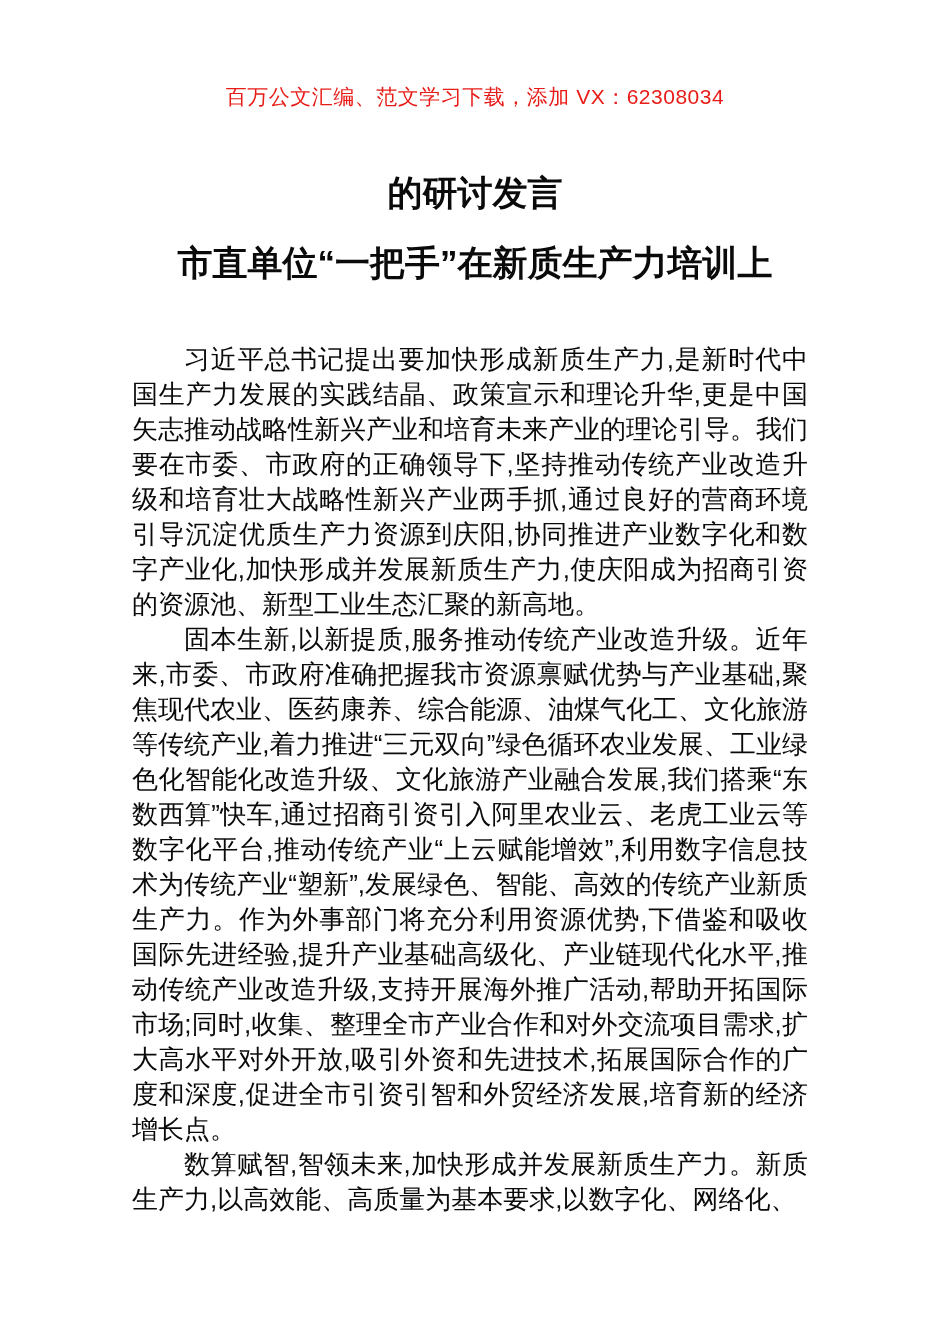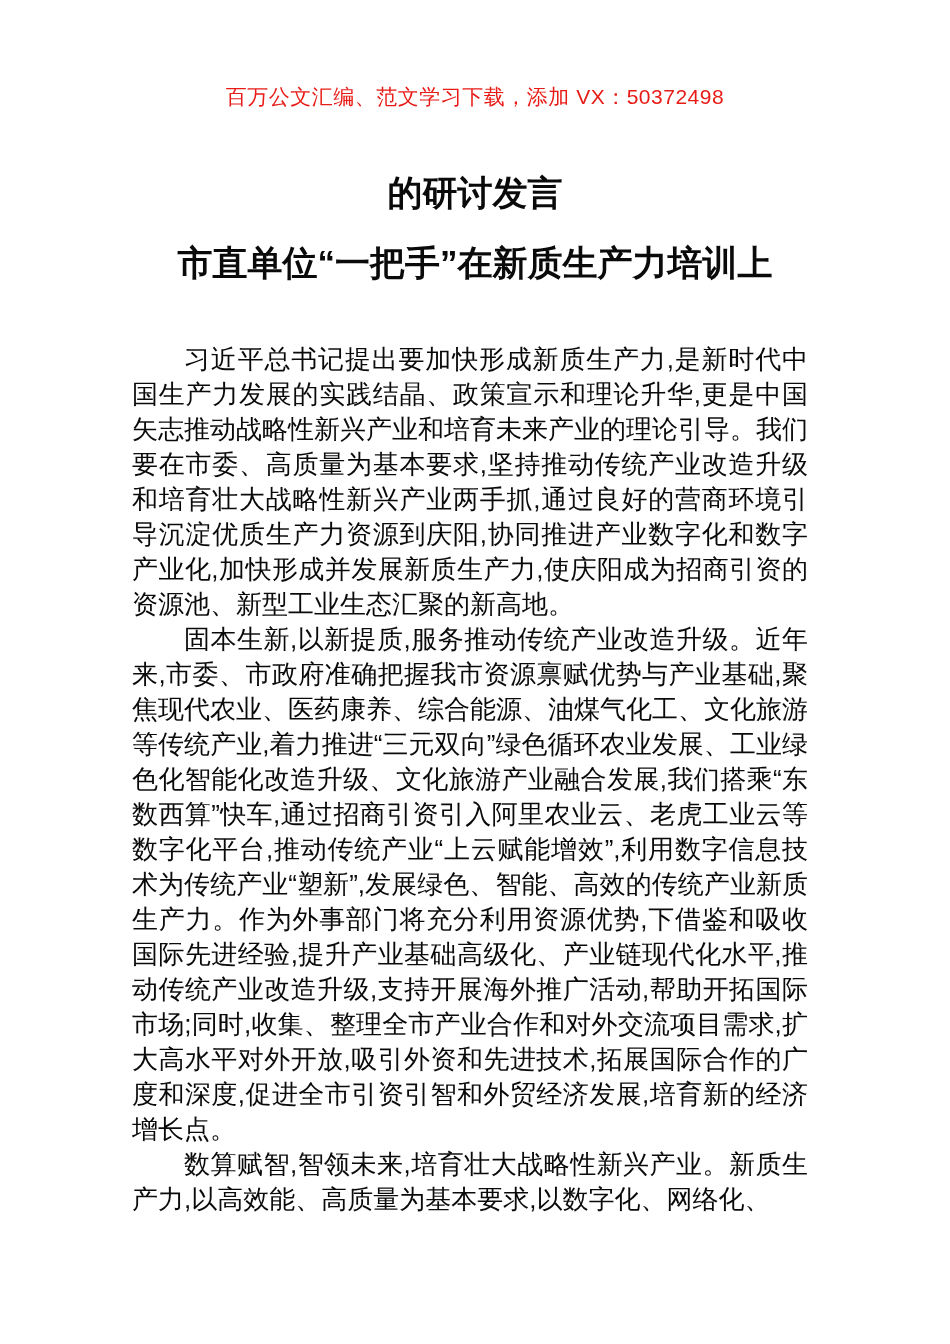--- a/index.html
+++ b/index.html
@@ -50,26 +50,26 @@
     margin: 0;
     padding: 0;
     text-indent: 2em;
   }
 </style>
 </head>
 <body>
 
 <div class="page">
 
-  <div class="promo">百万公文汇编、范文学习下载，添加 VX：50372498</div>
+  <div class="promo">百万公文汇编、范文学习下载，添加 VX：62308034</div>
 
   <h1 class="doc-title">
     <span class="title-line">的研讨发言</span>
     <span class="title-line">市直单位“一把手”在新质生产力培训上</span>
   </h1>
 
   <div class="doc-body">
-    <p>习近平总书记提出要加快形成新质生产力,是新时代中国生产力发展的实践结晶、政策宣示和理论升华,更是中国矢志推动战略性新兴产业和培育未来产业的理论引导。我们要在市委、高质量为基本要求,坚持推动传统产业改造升级和培育壮大战略性新兴产业两手抓,通过良好的营商环境引导沉淀优质生产力资源到庆阳,协同推进产业数字化和数字产业化,加快形成并发展新质生产力,使庆阳成为招商引资的资源池、新型工业生态汇聚的新高地。</p>
+    <p>习近平总书记提出要加快形成新质生产力,是新时代中国生产力发展的实践结晶、政策宣示和理论升华,更是中国矢志推动战略性新兴产业和培育未来产业的理论引导。我们要在市委、市政府的正确领导下,坚持推动传统产业改造升级和培育壮大战略性新兴产业两手抓,通过良好的营商环境引导沉淀优质生产力资源到庆阳,协同推进产业数字化和数字产业化,加快形成并发展新质生产力,使庆阳成为招商引资的资源池、新型工业生态汇聚的新高地。</p>
     <p>固本生新,以新提质,服务推动传统产业改造升级。近年来,市委、市政府准确把握我市资源禀赋优势与产业基础,聚焦现代农业、医药康养、综合能源、油煤气化工、文化旅游等传统产业,着力推进“三元双向”绿色循环农业发展、工业绿色化智能化改造升级、文化旅游产业融合发展,我们搭乘“东数西算”快车,通过招商引资引入阿里农业云、老虎工业云等数字化平台,推动传统产业“上云赋能增效”,利用数字信息技术为传统产业“塑新”,发展绿色、智能、高效的传统产业新质生产力。作为外事部门将充分利用资源优势,下借鉴和吸收国际先进经验,提升产业基础高级化、产业链现代化水平,推动传统产业改造升级,支持开展海外推广活动,帮助开拓国际市场;同时,收集、整理全市产业合作和对外交流项目需求,扩大高水平对外开放,吸引外资和先进技术,拓展国际合作的广度和深度,促进全市引资引智和外贸经济发展,培育新的经济增长点。</p>
-    <p>数算赋智,智领未来,培育壮大战略性新兴产业。新质生产力,以高效能、高质量为基本要求,以数字化、网络化、</p>
+    <p>数算赋智,智领未来,加快形成并发展新质生产力。新质生产力,以高效能、高质量为基本要求,以数字化、网络化、</p>
   </div>
 
 </div>
 
 </body></html>

